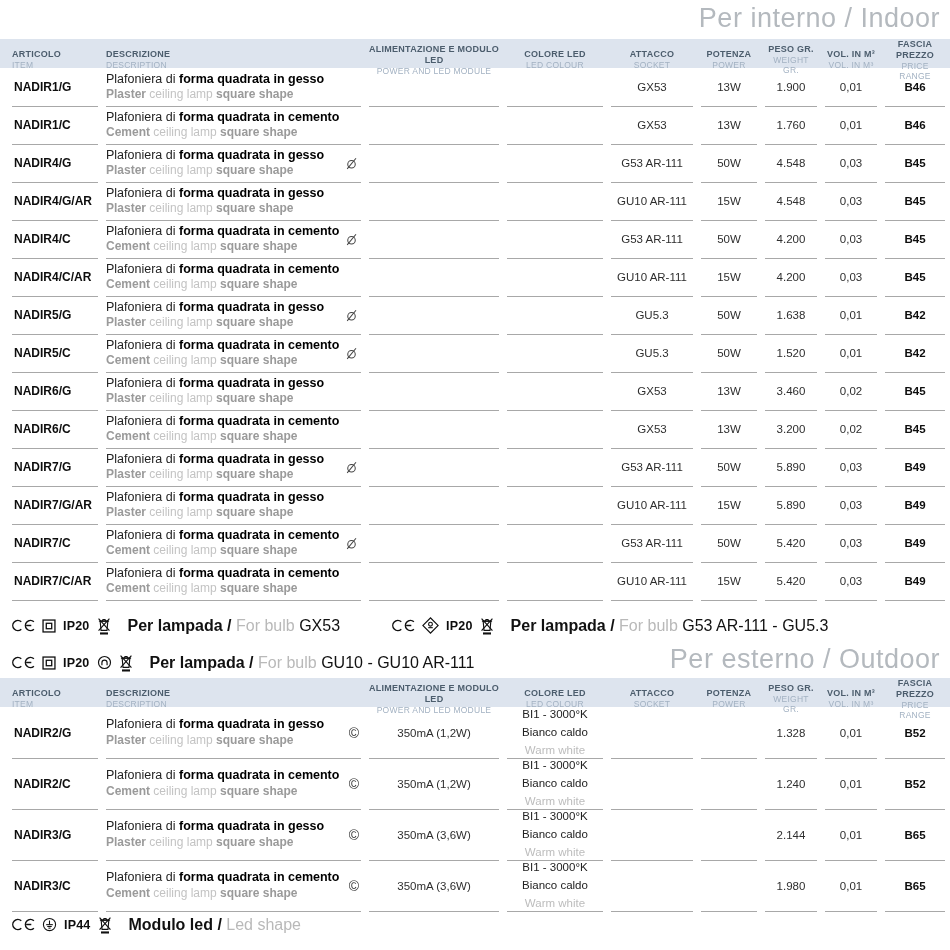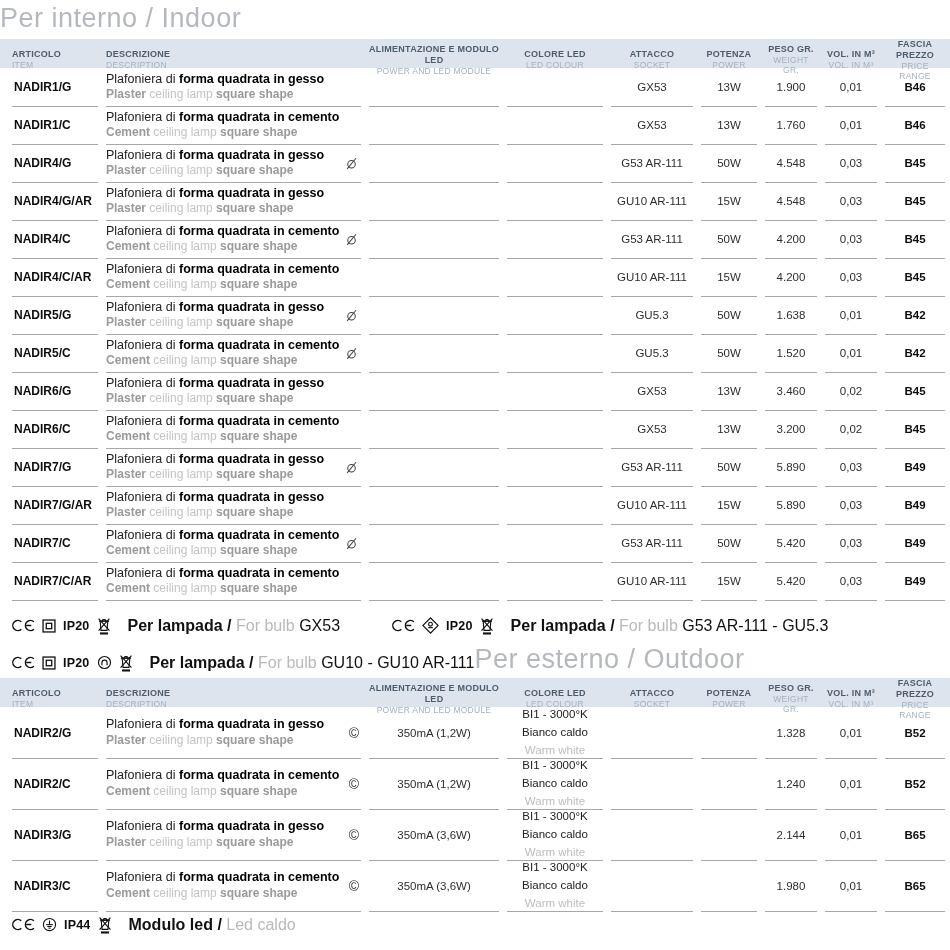--- a/index.html
+++ b/index.html
@@ -2,21 +2,21 @@
 <html><head>
 <meta charset="utf-8">
 <style>
   html,body{margin:0;padding:0;}
   body{
     width:950px;height:950px;background:#ffffff;position:relative;overflow:hidden;
     font-family:"Liberation Sans", sans-serif;color:#111;
     -webkit-font-smoothing:antialiased;
   }
   .title{
-    font-size:27px;font-weight:300;color:#b4b9be;text-align:left;
+    font-size:27px;font-weight:300;color:#b4b9be;text-align:right;
     padding:3px 10px 3px 0;letter-spacing:.5px;white-space:nowrap;
   }
   .grid{
     display:grid;
     grid-template-columns:86px 255px 130px 96px 82px 56px 52px 52px 60px;
     column-gap:8px;
     padding-left:12px;padding-right:5px;
   }
   .thead{background:#dde4ee;height:29px;align-items:center;}
   .th{display:flex;flex-direction:column;justify-content:center;line-height:1.2;}
@@ -654,18 +654,18 @@
               <g fill="none" stroke="#111" stroke-width="1.3">
                 <path d="M3.6 5.5 h8.8 l-1 10.5 h-6.8 z"></path>
                 <line x1="2.2" y1="5.5" x2="13.8" y2="5.5"></line>
                 <path d="M6.2 5.5 l0.6 -1.8 h2.4 l0.6 1.8"></path>
                 <line x1="1.8" y1="2.6" x2="14.2" y2="16.4"></line>
                 <line x1="14.2" y1="2.6" x2="1.8" y2="16.4"></line>
               </g>
               <line x1="3.4" y1="19.6" x2="12.6" y2="19.6" stroke="#111" stroke-width="2.4"></line>
             </svg>
           </span>
-          <span class="note-text"><b>Modulo led / </b><span class="g">Led caldo</span><span></span></span>
+          <span class="note-text"><b>Modulo led / </b><span class="g">Led shape</span><span></span></span>
         </span>
       </div>
   </section>
 
 </div>
 
 </body></html>

